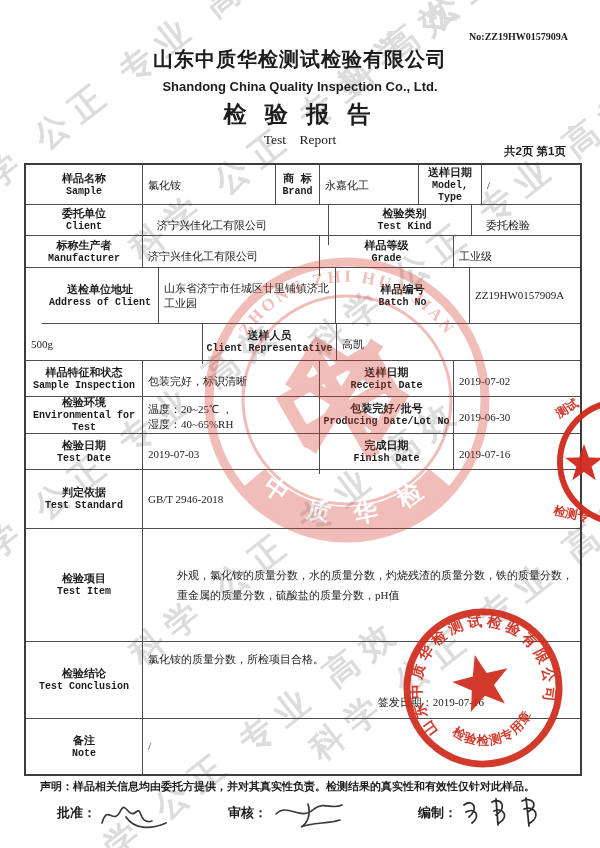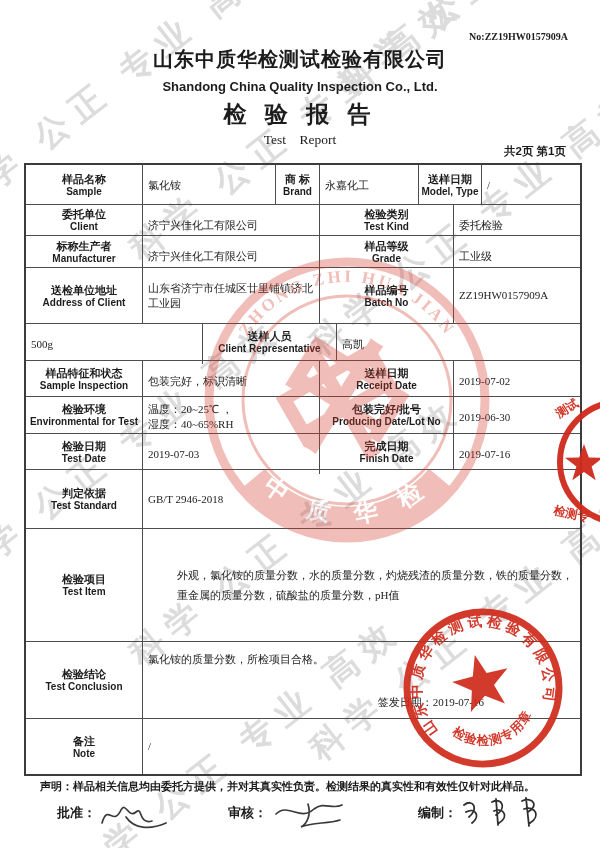--- a/index.html
+++ b/index.html
@@ -21,21 +21,21 @@
             font-family:"Liberation Serif",serif;font-size:13.5px;word-spacing:10px;z-index:2;}
   .page-info{position:absolute;right:34px;top:144px;font-weight:bold;font-size:11.5px;z-index:2;}
   
   .tbl{position:absolute;left:24px;top:163px;width:554px;border:2px solid #3c3c3c;
        box-sizing:content-box;z-index:2;background:transparent;}
   .trow{display:flex;border-bottom:1px solid #4d4d4d;box-sizing:border-box;}
   .trow:last-child{border-bottom:none;}
   .cell{border-right:1px solid #4d4d4d;box-sizing:border-box;overflow:hidden;}
   .cell:last-child{border-right:none;}
   .lab{display:flex;flex-direction:column;justify-content:center;align-items:center;
-       text-align:center;padding:1px;}
+       text-align:center;padding:1px;font-family:Liberation Mono, monospace;}
   .lab .cn{font-weight:bold;font-size:11px;line-height:14px;}
   .lab .en{font-weight:bold;font-size:10px;line-height:12px;}
   .val{display:flex;flex-direction:column;justify-content:center;align-items:flex-start;
        padding:20px 5px;font-family:"Liberation Serif",serif;font-size:11px;line-height:15px;
        color:#222;}
   .w-lab{width:117px;}  .w-val{width:177px;}  .w-lab2{width:134px;}  .w-val2{flex:1;}
   .r1-val{width:133px;} .r1-blab{width:44px;} .r1-bval{width:99px;} .r1-mlab{width:63px;} .r1-mval{flex:1;}
   .w-wide{flex:1;position:relative;}
   .conclusion-val{justify-content:flex-start;padding-top:10px;}
   .sign-date{position:absolute;right:96px;bottom:8px;font-family:"Liberation Serif",serif;
@@ -106,21 +106,21 @@
       </div>
       <div class="cell lab r1-mlab">
         <div class="cn">送样日期</div>
         <div class="en">Model, Type</div>
       </div>
       <div class="cell val r1-mval">
         <div>/</div>
       </div>
     </div>
 
-    <div class="trow" style="height:31px;">
+    <div class="trow" style="height:31px;gap:9px;">
       <div class="cell lab w-lab">
         <div class="cn">委托单位</div>
         <div class="en">Client</div>
       </div>
       <div class="cell val w-val">
         <div>济宁兴佳化工有限公司</div>
       </div>
       <div class="cell lab w-lab2">
         <div class="cn">检验类别</div>
         <div class="en">Test Kind</div>
@@ -140,21 +140,21 @@
       </div>
       <div class="cell lab w-lab2">
         <div class="cn">样品等级</div>
         <div class="en">Grade</div>
       </div>
       <div class="cell val w-val2">
         <div>工业级</div>
       </div>
     </div>
 
-    <div class="trow" style="height:56px;">
+    <div class="trow" style="height:56px;margin-left:16px;">
       <div class="cell lab w-lab">
         <div class="cn">送检单位地址</div>
         <div class="en">Address of Client</div>
       </div>
       <div class="cell val w-val">
         <div>山东省济宁市任城区廿里铺镇济北工业园</div>
       </div>
       <div class="cell lab w-lab2">
         <div class="cn">样品编号</div>
         <div class="en">Batch No</div>

